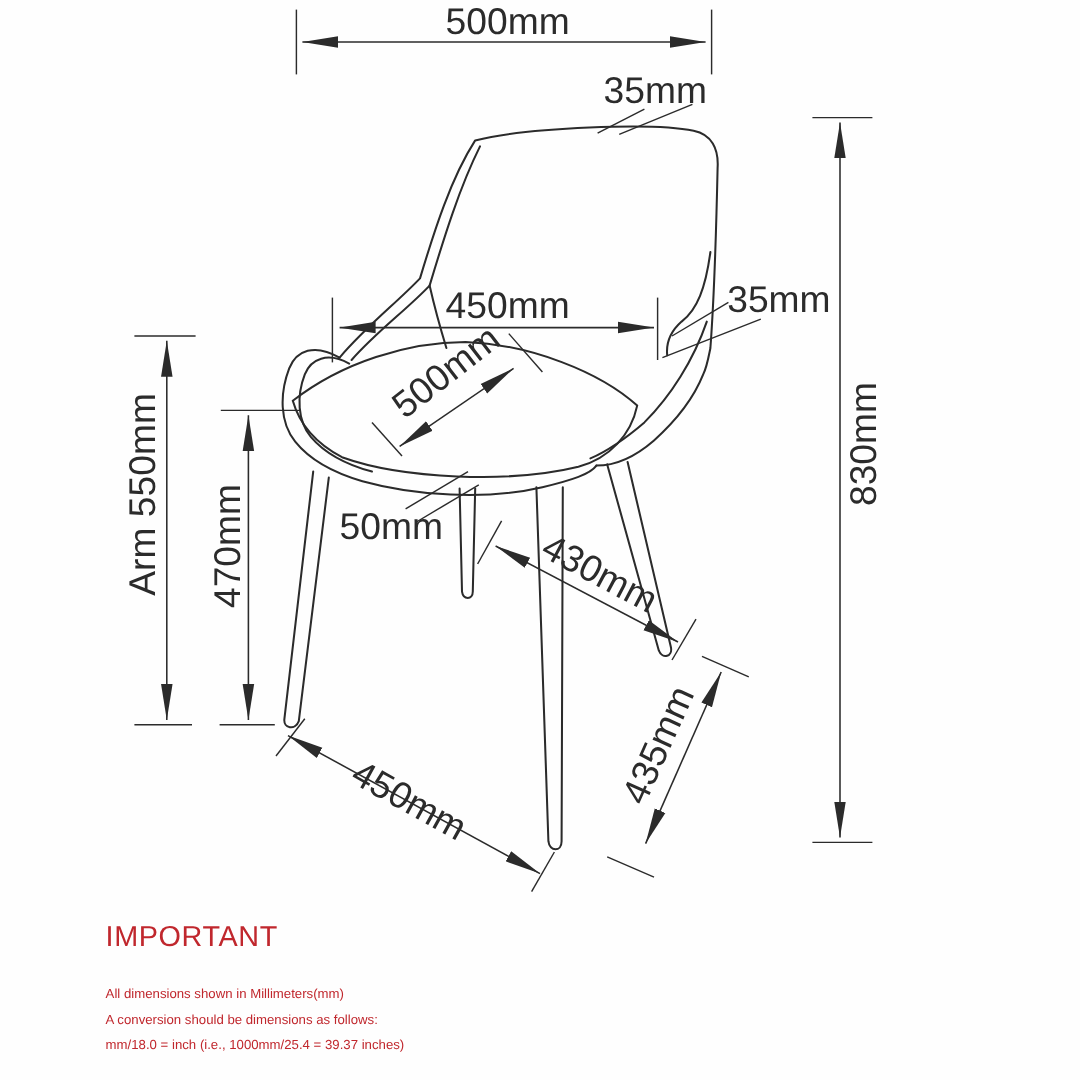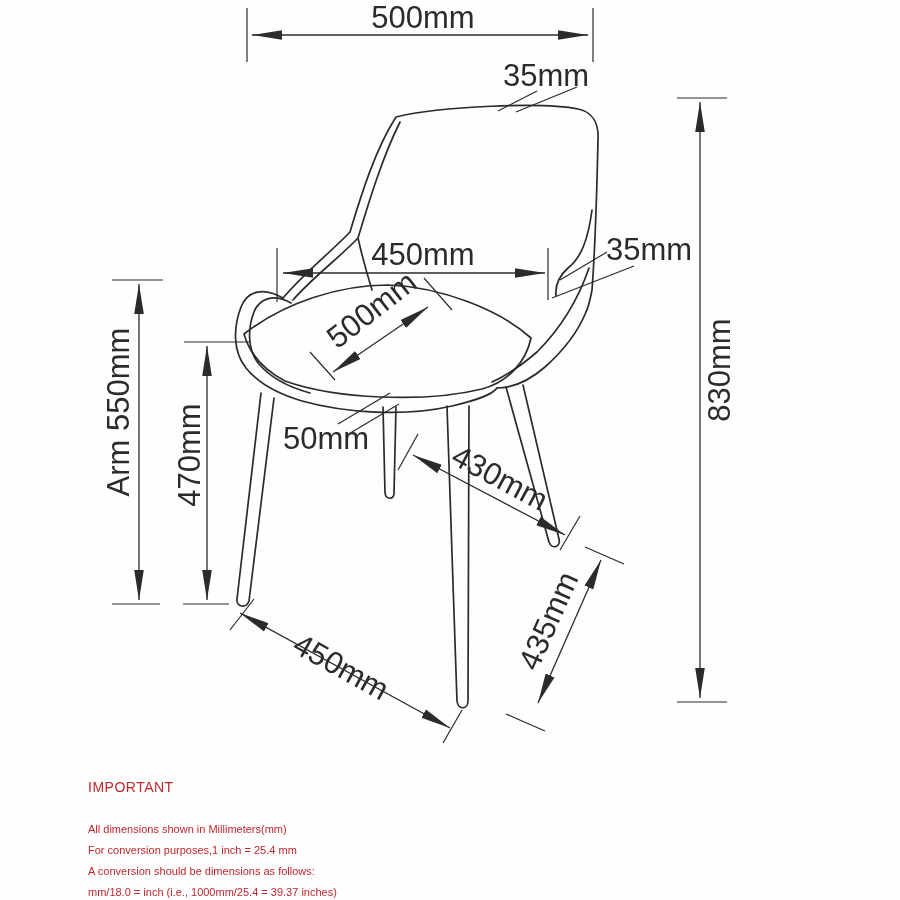--- a/index.html
+++ b/index.html
@@ -11,21 +11,21 @@
   .stage { position:absolute; left:0; top:0; }
   svg text { fill:var(--ink); font-family:"Liberation Sans", sans-serif; }
   .chair path { fill:none; stroke:var(--ink); stroke-width:1.7;
                 stroke-linecap:round; stroke-linejoin:round; }
   .dims line, .dims path.dimline { stroke:var(--ink); stroke-width:1.3; fill:none; }
   .dims .tick { stroke-width:1.2; }
   .ah { fill:var(--ink); }
   .dimtext { font-size:31px; letter-spacing:0px; }
   .dimtext.mid { text-anchor:middle; }
   .notes { position:absolute; left:88px; top:763px; color:var(--red); }
-  .notes-heading { font-size:14px; letter-spacing:0.5px; margin:16px 0 24px 0; font-weight:400; }
+  .notes-heading { font-size:24px; letter-spacing:0.5px; margin:4px 0 24px 0; font-weight:400; }
   .notes-line { font-size:11px; line-height:21px; margin:0; }
 </style>
 </head>
 <body>
 
 <div class="stage">
 <svg width="900" height="760" viewBox="0 0 900 760">
   <defs>
     <marker id="ah" markerUnits="userSpaceOnUse" markerWidth="30" markerHeight="12" viewBox="0 0 30 12" refX="30" refY="6" orient="auto-start-reverse">
       <path class="ah" d="M30,6 L0,1.2 L0,10.8 Z"></path>
@@ -124,16 +124,15 @@
     <text class="dimtext mid" transform="translate(730,370) rotate(-90)">830mm</text>
     <text class="dimtext mid" transform="translate(336,676) rotate(29)">450mm</text>
     <text class="dimtext mid" transform="translate(558,625) rotate(-66)">435mm</text>
   </g>
 </svg>
 </div>
 
 <div class="notes">
   <p class="notes-heading">IMPORTANT</p>
   <p class="notes-line">All dimensions shown in Millimeters(mm)</p>
-  <p class="notes-line">For conversion purposes,1 inch = 25.4 mm</p>
   <p class="notes-line">A conversion should be dimensions as follows:</p>
   <p class="notes-line">mm/18.0 = inch (i.e., 1000mm/25.4 = 39.37 inches)</p>
 </div>
 
 </body></html>

